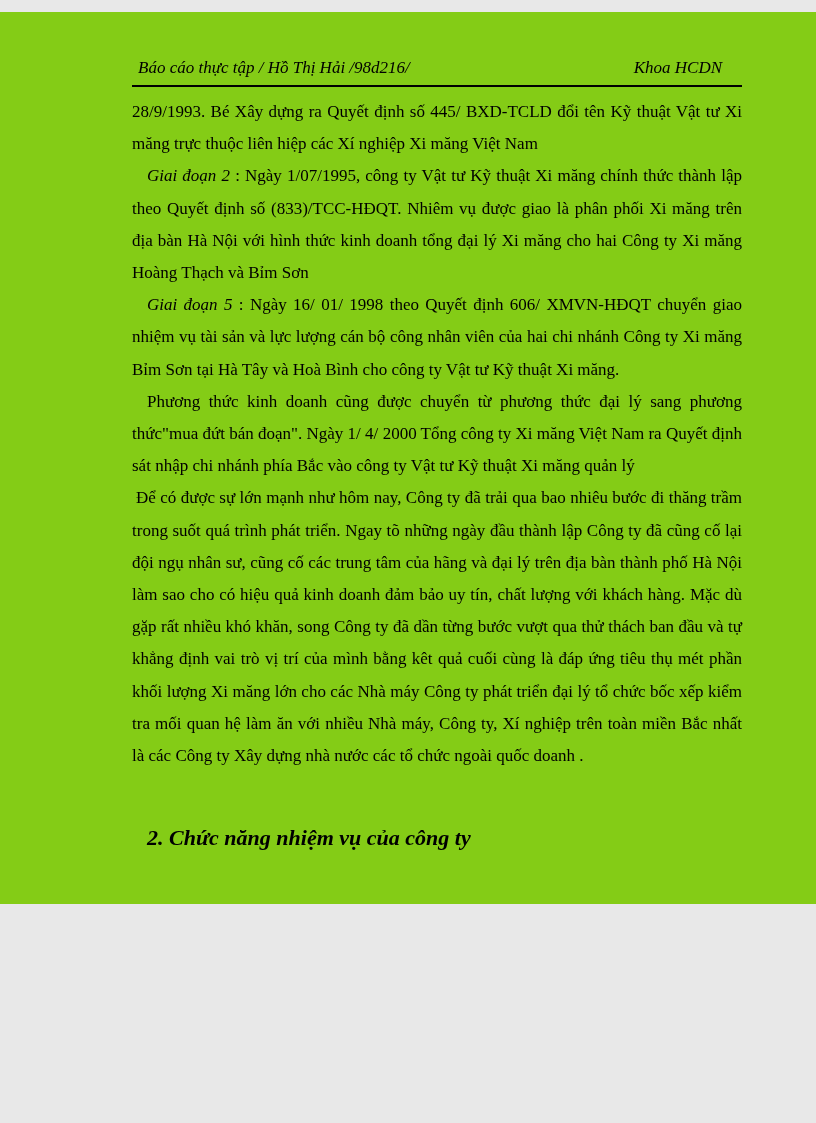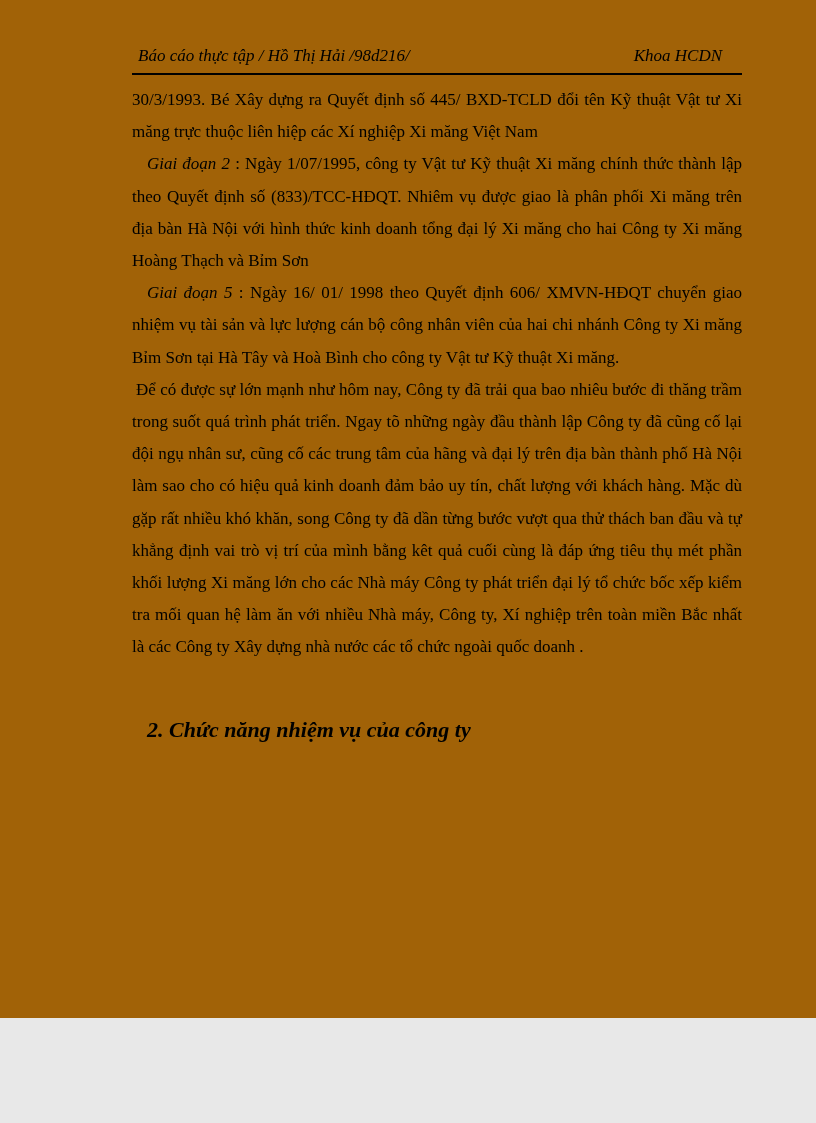--- a/index.html
+++ b/index.html
@@ -1,22 +1,22 @@
 <!DOCTYPE html>
 <html><head>
 <meta charset="utf-8">
 <style>
   * { box-sizing: border-box; }
   html, body { margin: 0; padding: 0; background: #e8e8e8; }
   .page {
     position: relative;
     width: 816px;
-    height: 1018px;
-    margin: 0 auto;
-    background: #a16207;
+    height: 892px;
+    margin: 12px auto;
+    background: #84cc16;
     font-family: "Liberation Serif", "DejaVu Serif", serif;
     color: #000000;
     overflow: hidden;
   }
   .content {
     position: absolute;
     left: 132px;
     top: 44px;
     width: 610px;
   }
@@ -67,26 +67,27 @@
 <div class="page">
   <div class="content">
 
     <div class="header">
       <span class="header-left">Báo cáo thực tập / Hồ Thị Hải /98d216/</span>
       <span class="header-right">Khoa HCDN</span>
     </div>
 
     <div class="body-text">
 
-      <p class="para">30/3/1993. Bé Xây dựng ra Quyết định số 445/ BXD-TCLD đổi tên Kỹ thuật Vật tư Xi măng trực thuộc liên hiệp các Xí nghiệp Xi măng Việt Nam</p>
+      <p class="para">28/9/1993. Bé Xây dựng ra Quyết định số 445/ BXD-TCLD đổi tên Kỹ thuật Vật tư Xi măng trực thuộc liên hiệp các Xí nghiệp Xi măng Việt Nam</p>
 
       <p class="para indent"><span class="lead">Giai đoạn 2</span><span> : Ngày 1/07/1995, công ty Vật tư Kỹ thuật Xi măng chính thức thành lập theo Quyết định số (833)/TCC-HĐQT. Nhiêm vụ được giao là phân phối Xi măng trên địa bàn Hà Nội với hình thức kinh doanh tổng đại lý Xi măng cho hai Công ty Xi măng Hoàng Thạch và Bỉm Sơn</span></p>
 
       <p class="para indent"><span class="lead">Giai đoạn 5</span><span> : Ngày 16/ 01/ 1998 theo Quyết định 606/ XMVN-HĐQT chuyển giao nhiệm vụ tài sản và lực lượng cán bộ công nhân viên của hai chi nhánh Công ty Xi măng Bỉm Sơn tại Hà Tây và Hoà Bình cho công ty Vật tư Kỹ thuật Xi măng.</span></p>
 
+      <p class="para indent">Phương thức kinh doanh cũng được chuyển từ phương thức đại lý sang phương thức"mua đứt bán đoạn". Ngày 1/ 4/ 2000 Tổng công ty Xi măng Việt Nam ra Quyết định sát nhập chi nhánh phía Bắc vào công ty Vật tư Kỹ thuật Xi măng quản lý</p>
 
       <p class="para indent-sm">Để có được sự lớn mạnh như hôm nay, Công ty đã trải qua bao nhiêu bước đi thăng trầm trong suốt quá trình phát triển. Ngay tõ những ngày đầu thành lập Công ty đã cũng cố lại đội ngụ nhân sư, cũng cố các trung tâm của hãng và đại lý trên địa bàn thành phố Hà Nội làm sao cho có hiệu quả kinh doanh đảm bảo uy tín, chất lượng với khách hàng. Mặc dù gặp rất nhiều khó khăn, song Công ty đã dần từng bước vượt qua thử thách ban đầu và tự khẳng định vai trò vị trí của mình bằng kêt quả cuối cùng là đáp ứng tiêu thụ mét phần khối lượng Xi măng lớn cho các Nhà máy Công ty phát triển đại lý tổ chức bốc xếp kiểm tra mối quan hệ làm ăn với nhiều Nhà máy, Công ty, Xí nghiệp trên toàn miền Bắc nhất là các Công ty Xây dựng nhà nước các tổ chức ngoài quốc doanh .</p>
 
       <h2 class="section-heading">2. Chức năng nhiệm vụ của công ty</h2>
 
 
     </div>
   </div>
 
   <div class="footer">

